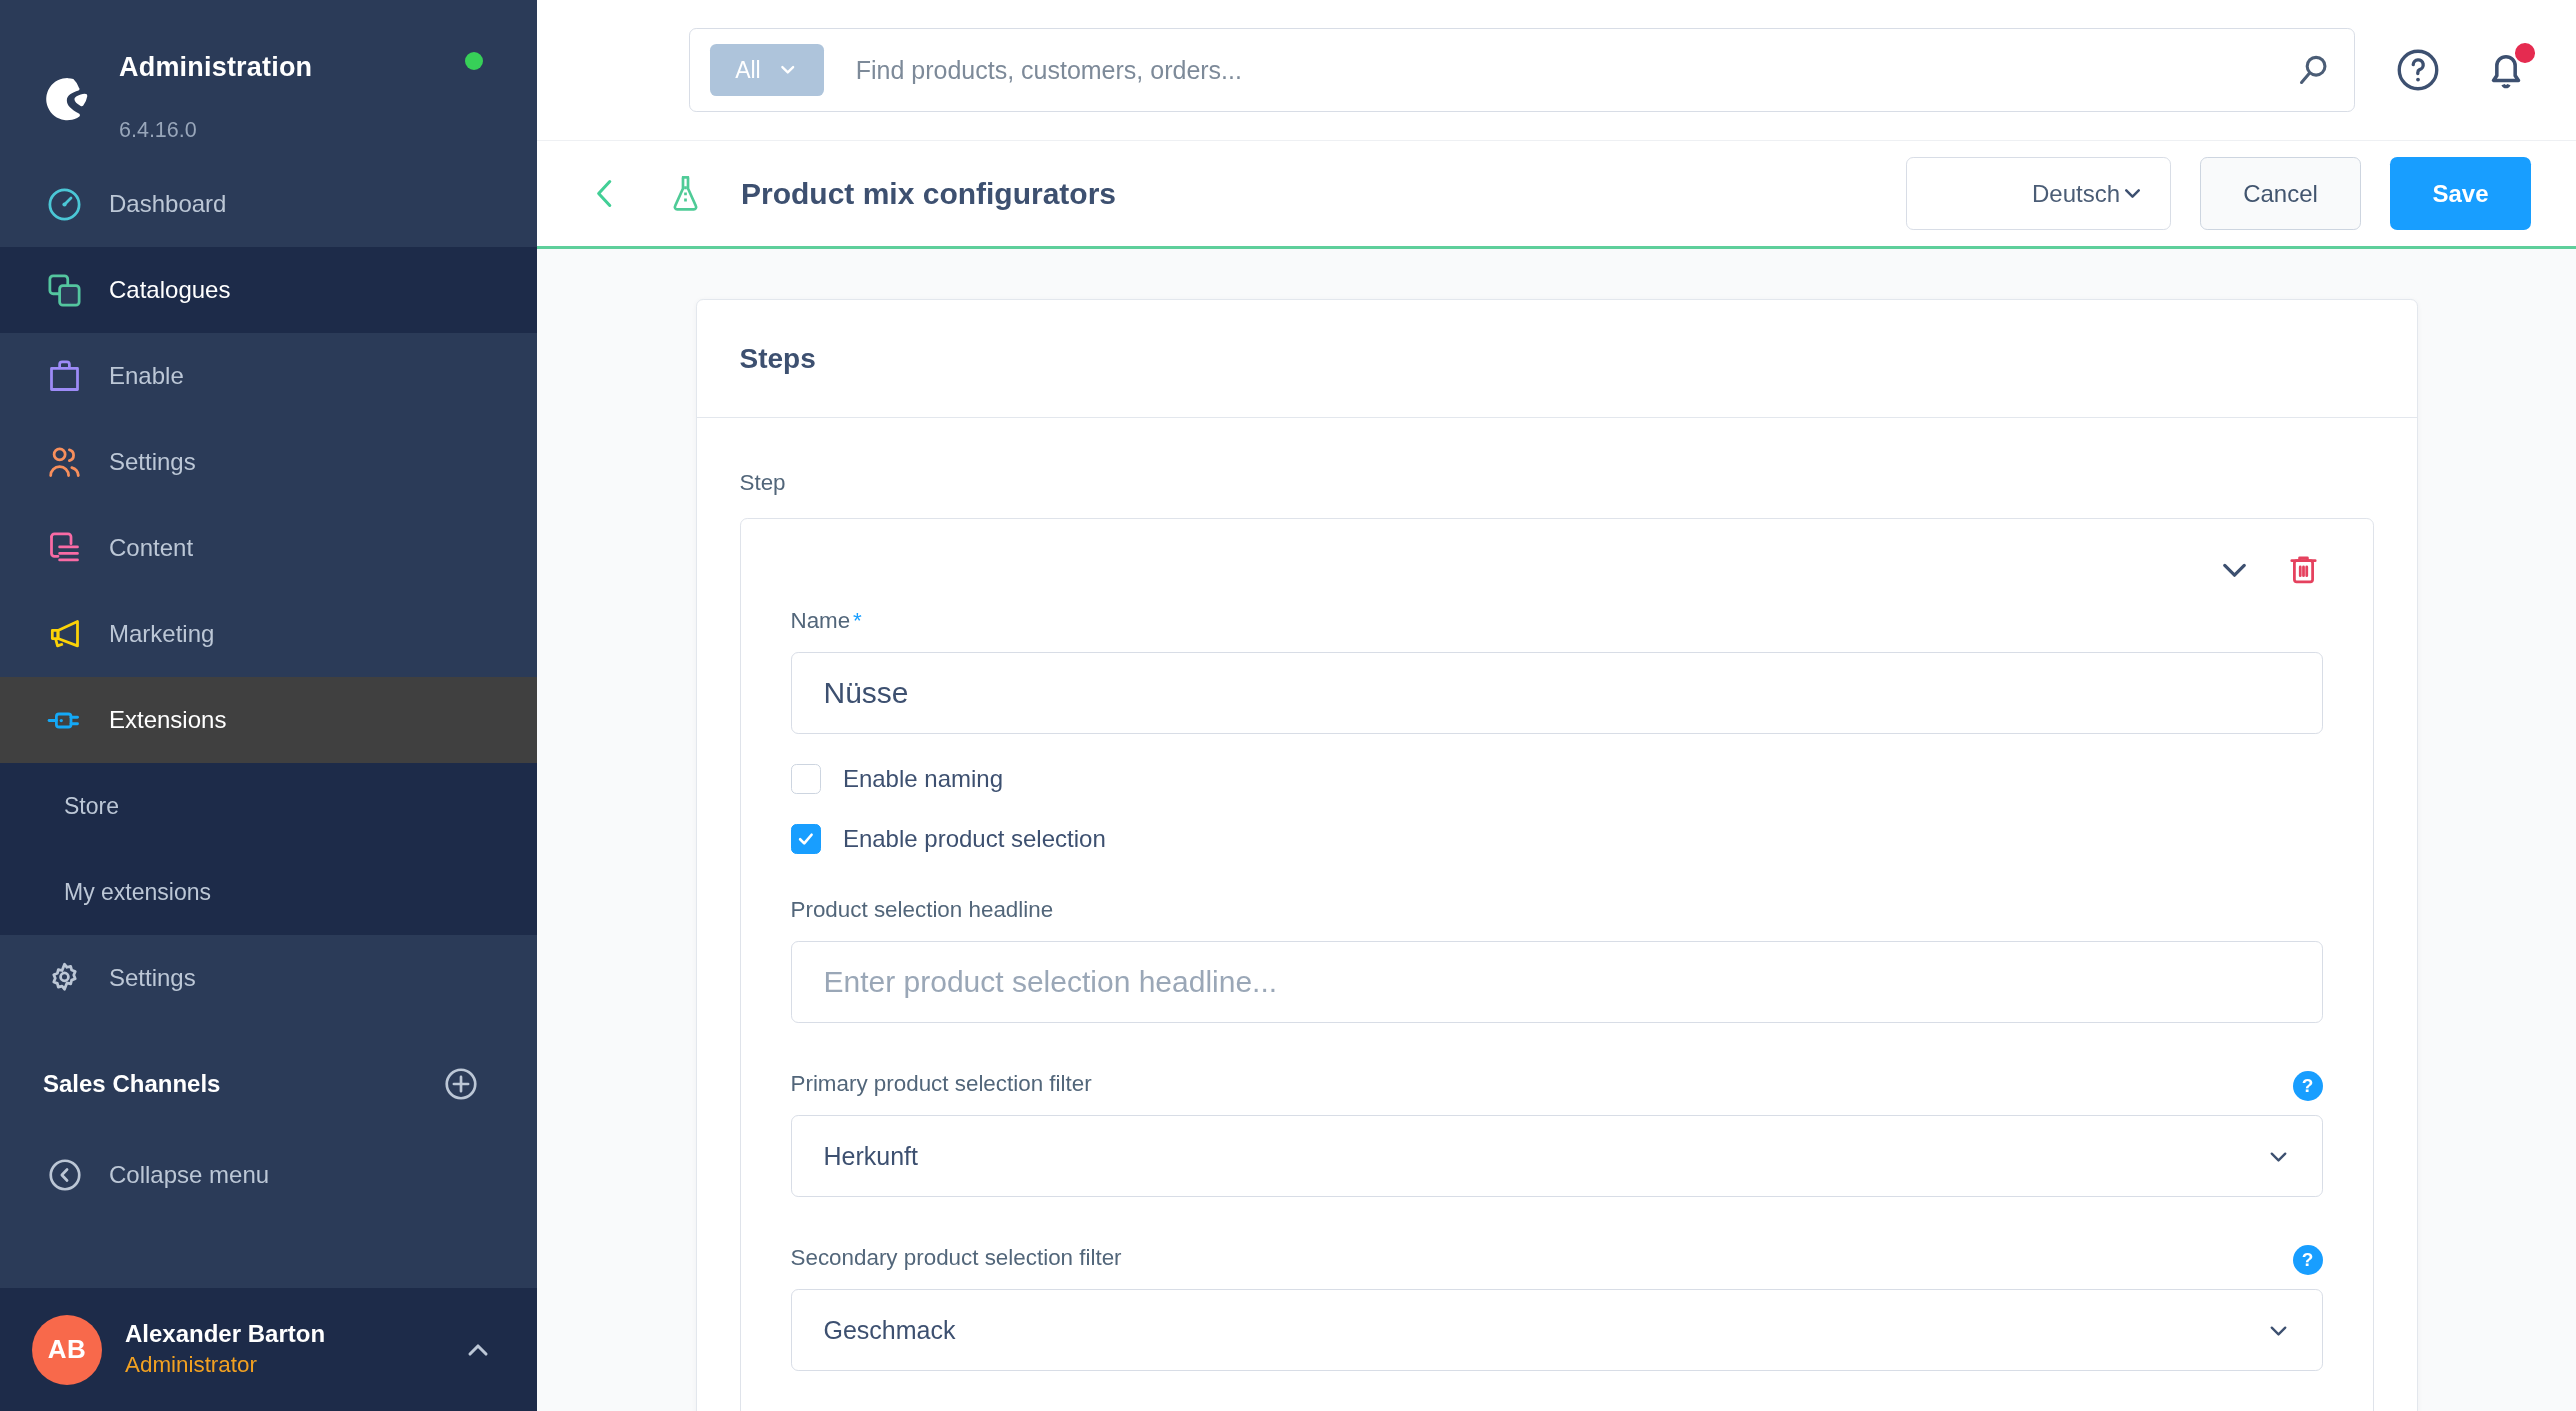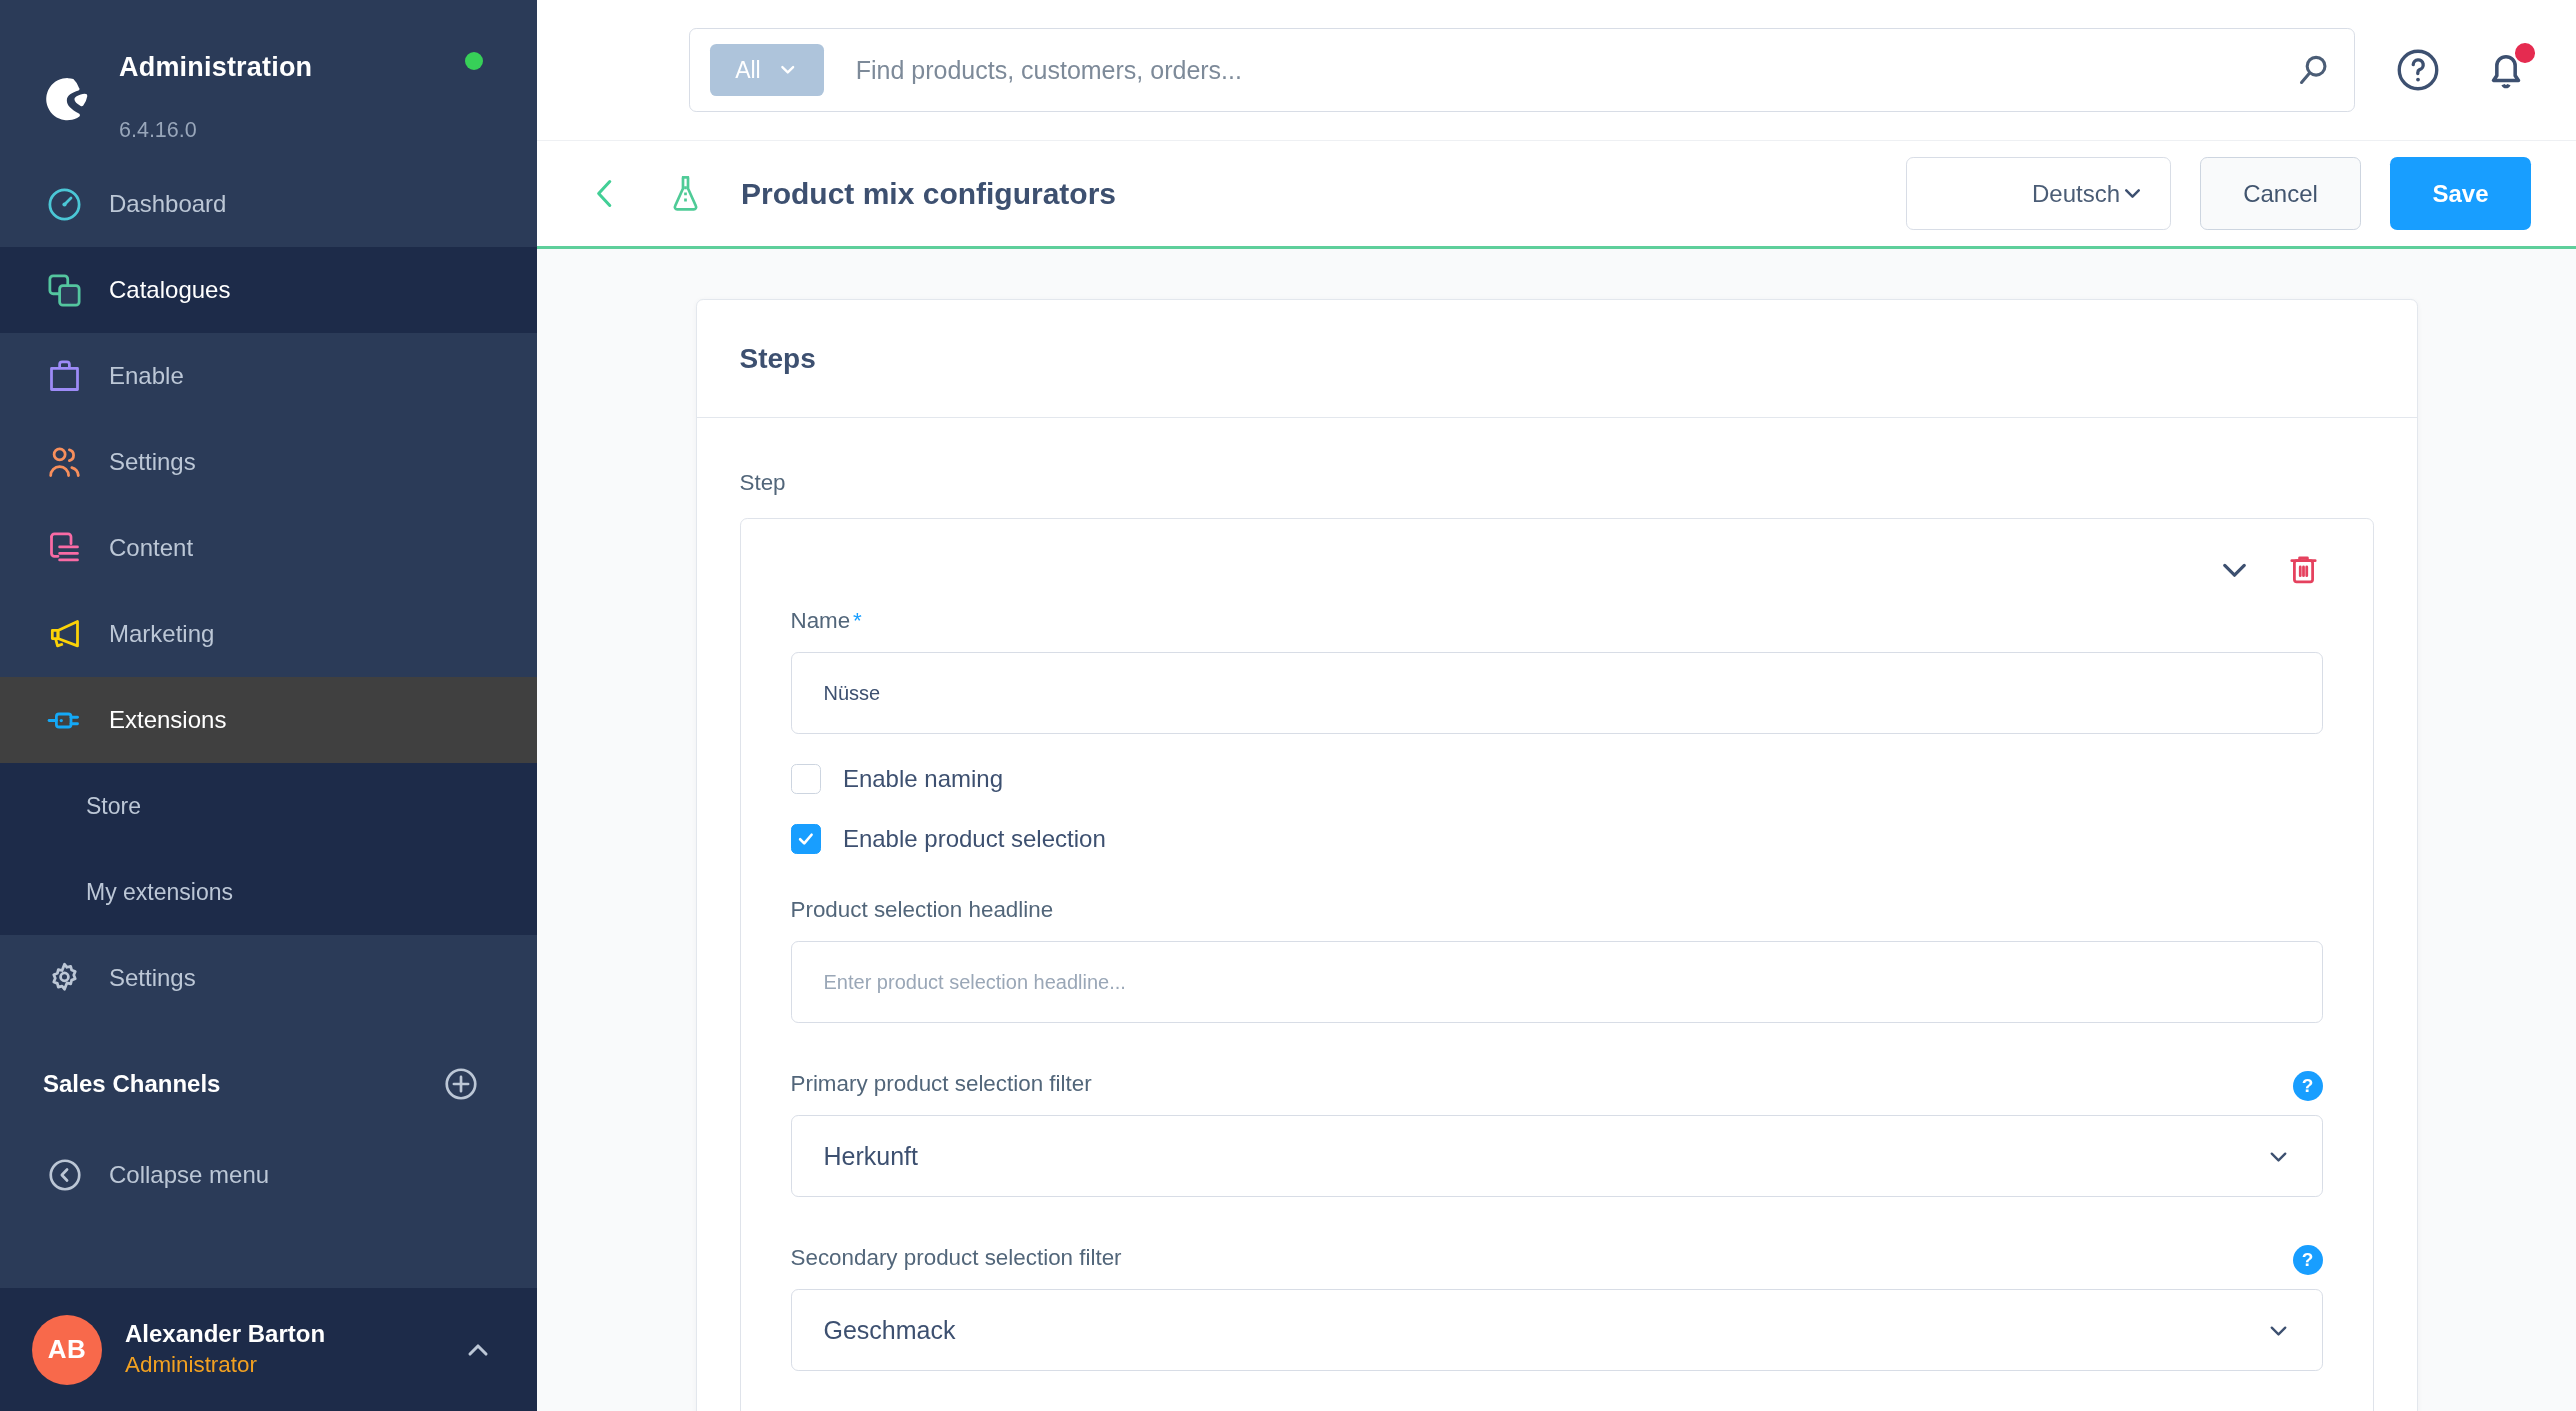--- a/index.html
+++ b/index.html
@@ -43,21 +43,21 @@
   .sb-item.active { background: #1d2b49; }
   .sb-item.group-open { background: #404040; }
   .sb-ico { width: 43px; height: 43px; flex: 0 0 43px; margin-right: 23px; display: flex; align-items: center; justify-content: center; }
   .sb-ico svg { width: 39px; height: 39px; }
   .sb-label { color: #bcc7d6; font-size: 24px; line-height: 1; }
   .sb-item.active .sb-label,
   .sb-item.group-open .sb-label { color: #fff; }
 
   .sb-sub {
     display: flex; align-items: center;
-    height: 86px; padding-left: 86px;
+    height: 86px; padding-left: 64px;
     background: #1d2b49; cursor: pointer;
   }
   .sb-sub .sb-label { color: #bcc7d6; font-size: 23px; }
 
   .sb-headline {
     display: flex; align-items: center; justify-content: space-between;
     padding: 0 57px 0 43px;
     height: 86px; margin-top: 19.7px;
   }
   .sb-headline-text { color: #fff; font-size: 24px; font-weight: bold; }
@@ -192,21 +192,21 @@
     height: 50px;
   }
   .step-tools .tool { cursor: pointer; }
   .step-tools svg { width: 39px; height: 39px; }
 
   .fld { margin-top: 12.5px; }
   .fld-row { display: flex; align-items: flex-start; justify-content: space-between; }
   .input {
     width: 100%; height: 82px;
     border: 0.9px solid #d8dde6; border-radius: 7.2px; background: #fff;
-    font-size: 20px; color: #3d5070;
+    font-size: 30px; color: #3d5070;
     font-family: "Liberation Sans", sans-serif;
     padding: 0 32px;
     outline: none;
   }
   .input::placeholder { color: #9aa7b7; }
   .select-box {
     width: 100%; height: 82px;
     border: 0.9px solid #d8dde6; border-radius: 7.2px; background: #fff;
     display: flex; align-items: center; justify-content: space-between;
     padding: 0 30px 0 32px;

